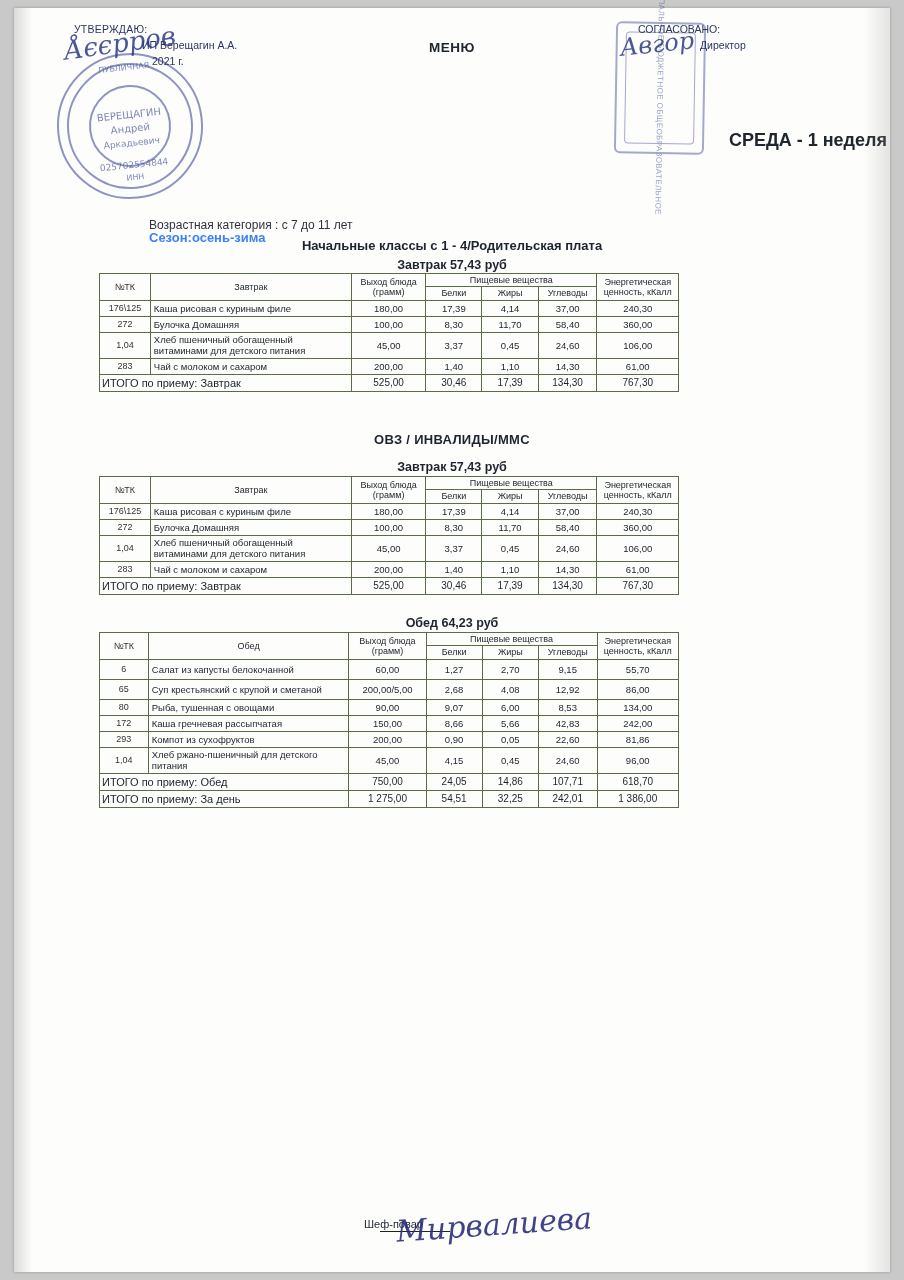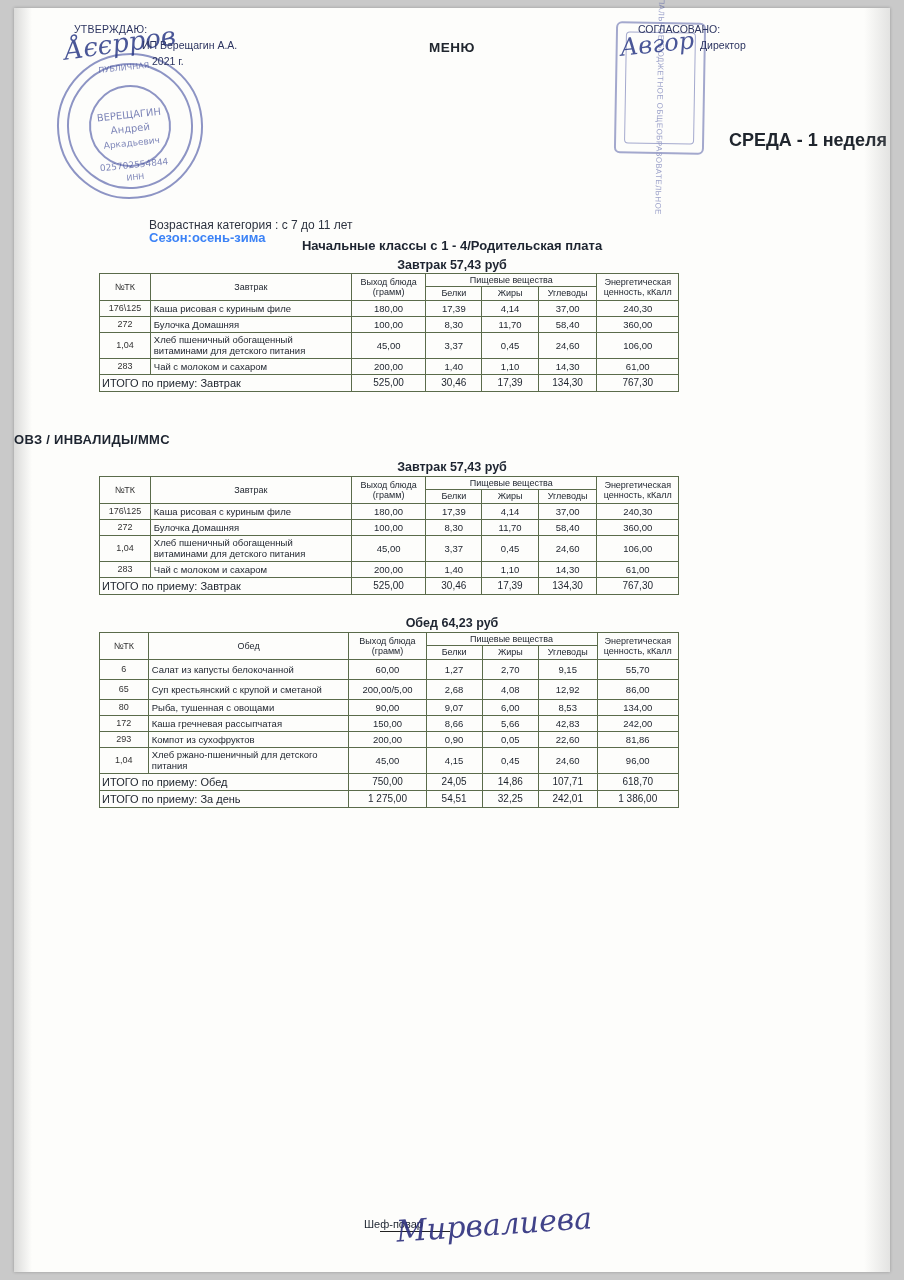--- a/index.html
+++ b/index.html
@@ -112,20 +112,21 @@
     position: absolute;
     left: 0; right: 0;
     text-align: center;
     font-size: 12.5px;
     font-weight: bold;
     color: #1d2430;
   }
   .ovz-title {
     position: absolute;
     left: 0; right: 0;
+    text-align: center;
     top: 424px;
     font-size: 13px;
     font-weight: bold;
     color: #1d2430;
     letter-spacing: .3px;
   }
 
   
   table.menu {
     position: absolute;

